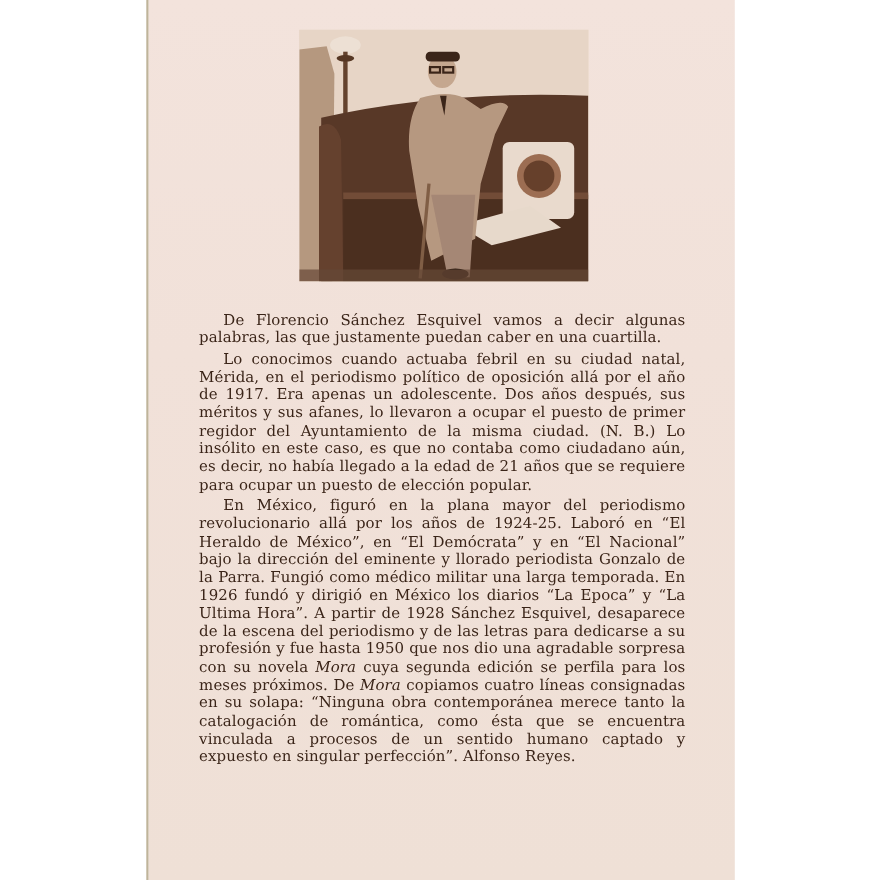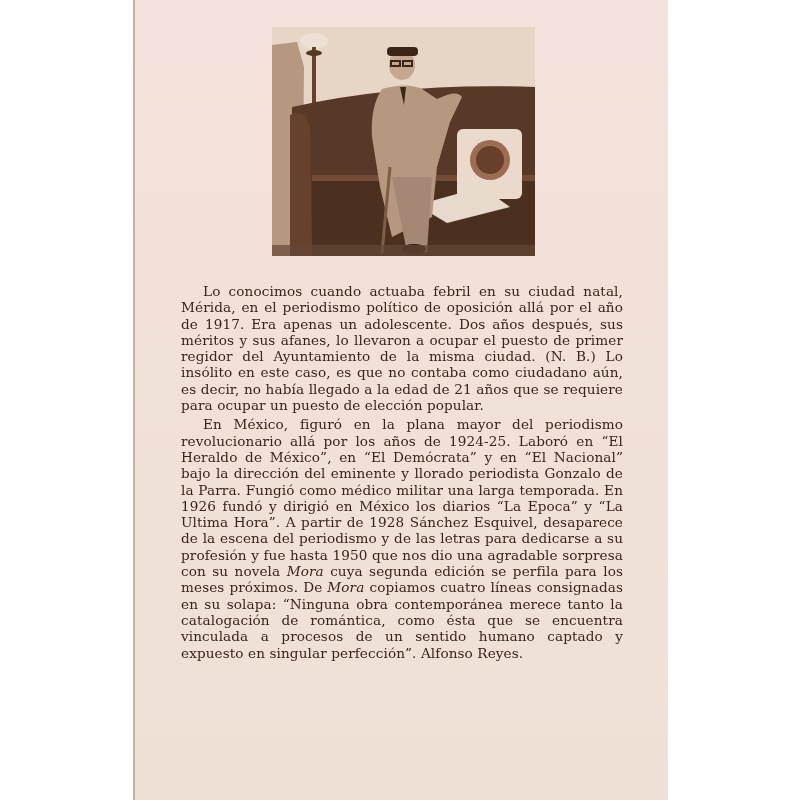--- a/index.html
+++ b/index.html
@@ -85,16 +85,17 @@
 
       <ellipse cx="142" cy="222" rx="12" ry="5" fill="#1e120c"></ellipse>
 
       <rect x="0" y="218" width="263" height="11" fill="#5d4133" opacity="0.7"></rect>
 
       <rect x="0" y="0" width="263" height="229" fill="#a97a55" opacity="0.12"></rect>
     </svg>
   </div>
 
   <div class="body-text">
+    <p><span>De Florencio Sánchez Esquivel vamos a decir algunas palabras, las que justamente puedan caber en una cuartilla.</span></p>
     <p><span>Lo conocimos cuando actuaba febril en su ciudad natal, Mérida, en el periodismo político de oposición allá por el año de 1917. Era apenas un adolescente. Dos años después, sus méritos y sus afanes, lo llevaron a ocupar el puesto de primer regidor del Ayuntamiento de la misma ciudad. (N. B.) Lo insólito en este caso, es que no contaba como ciudadano aún, es decir, no había llegado a la edad de 21 años que se requiere para ocupar un puesto de elección popular.</span></p>
     <p><span>En México, figuró en la plana mayor del periodismo revolucionario allá por los años de 1924-25. Laboró en “El Heraldo de México”, en “El Demócrata” y en “El Nacional” bajo la dirección del eminente y llorado periodista Gonzalo de la Parra. Fungió como médico militar una larga temporada. En 1926 fundó y dirigió en México los diarios “La Epoca” y “La Ultima Hora”. A partir de 1928 Sánchez Esquivel, desaparece de la escena del periodismo y de las letras para dedicarse a su profesión y fue hasta 1950 que nos dio una agradable sorpresa con su novela </span><em>Mora</em><span> cuya segunda edición se perfila para los meses próximos. De </span><em>Mora</em><span> copiamos cuatro líneas consignadas en su solapa: “Ninguna obra contemporánea merece tanto la catalogación de romántica, como ésta que se encuentra vinculada a procesos de un sentido humano captado y expuesto en singular perfección”. Alfonso Reyes.</span></p>
   </div>
 </div>
 
 </body></html>

